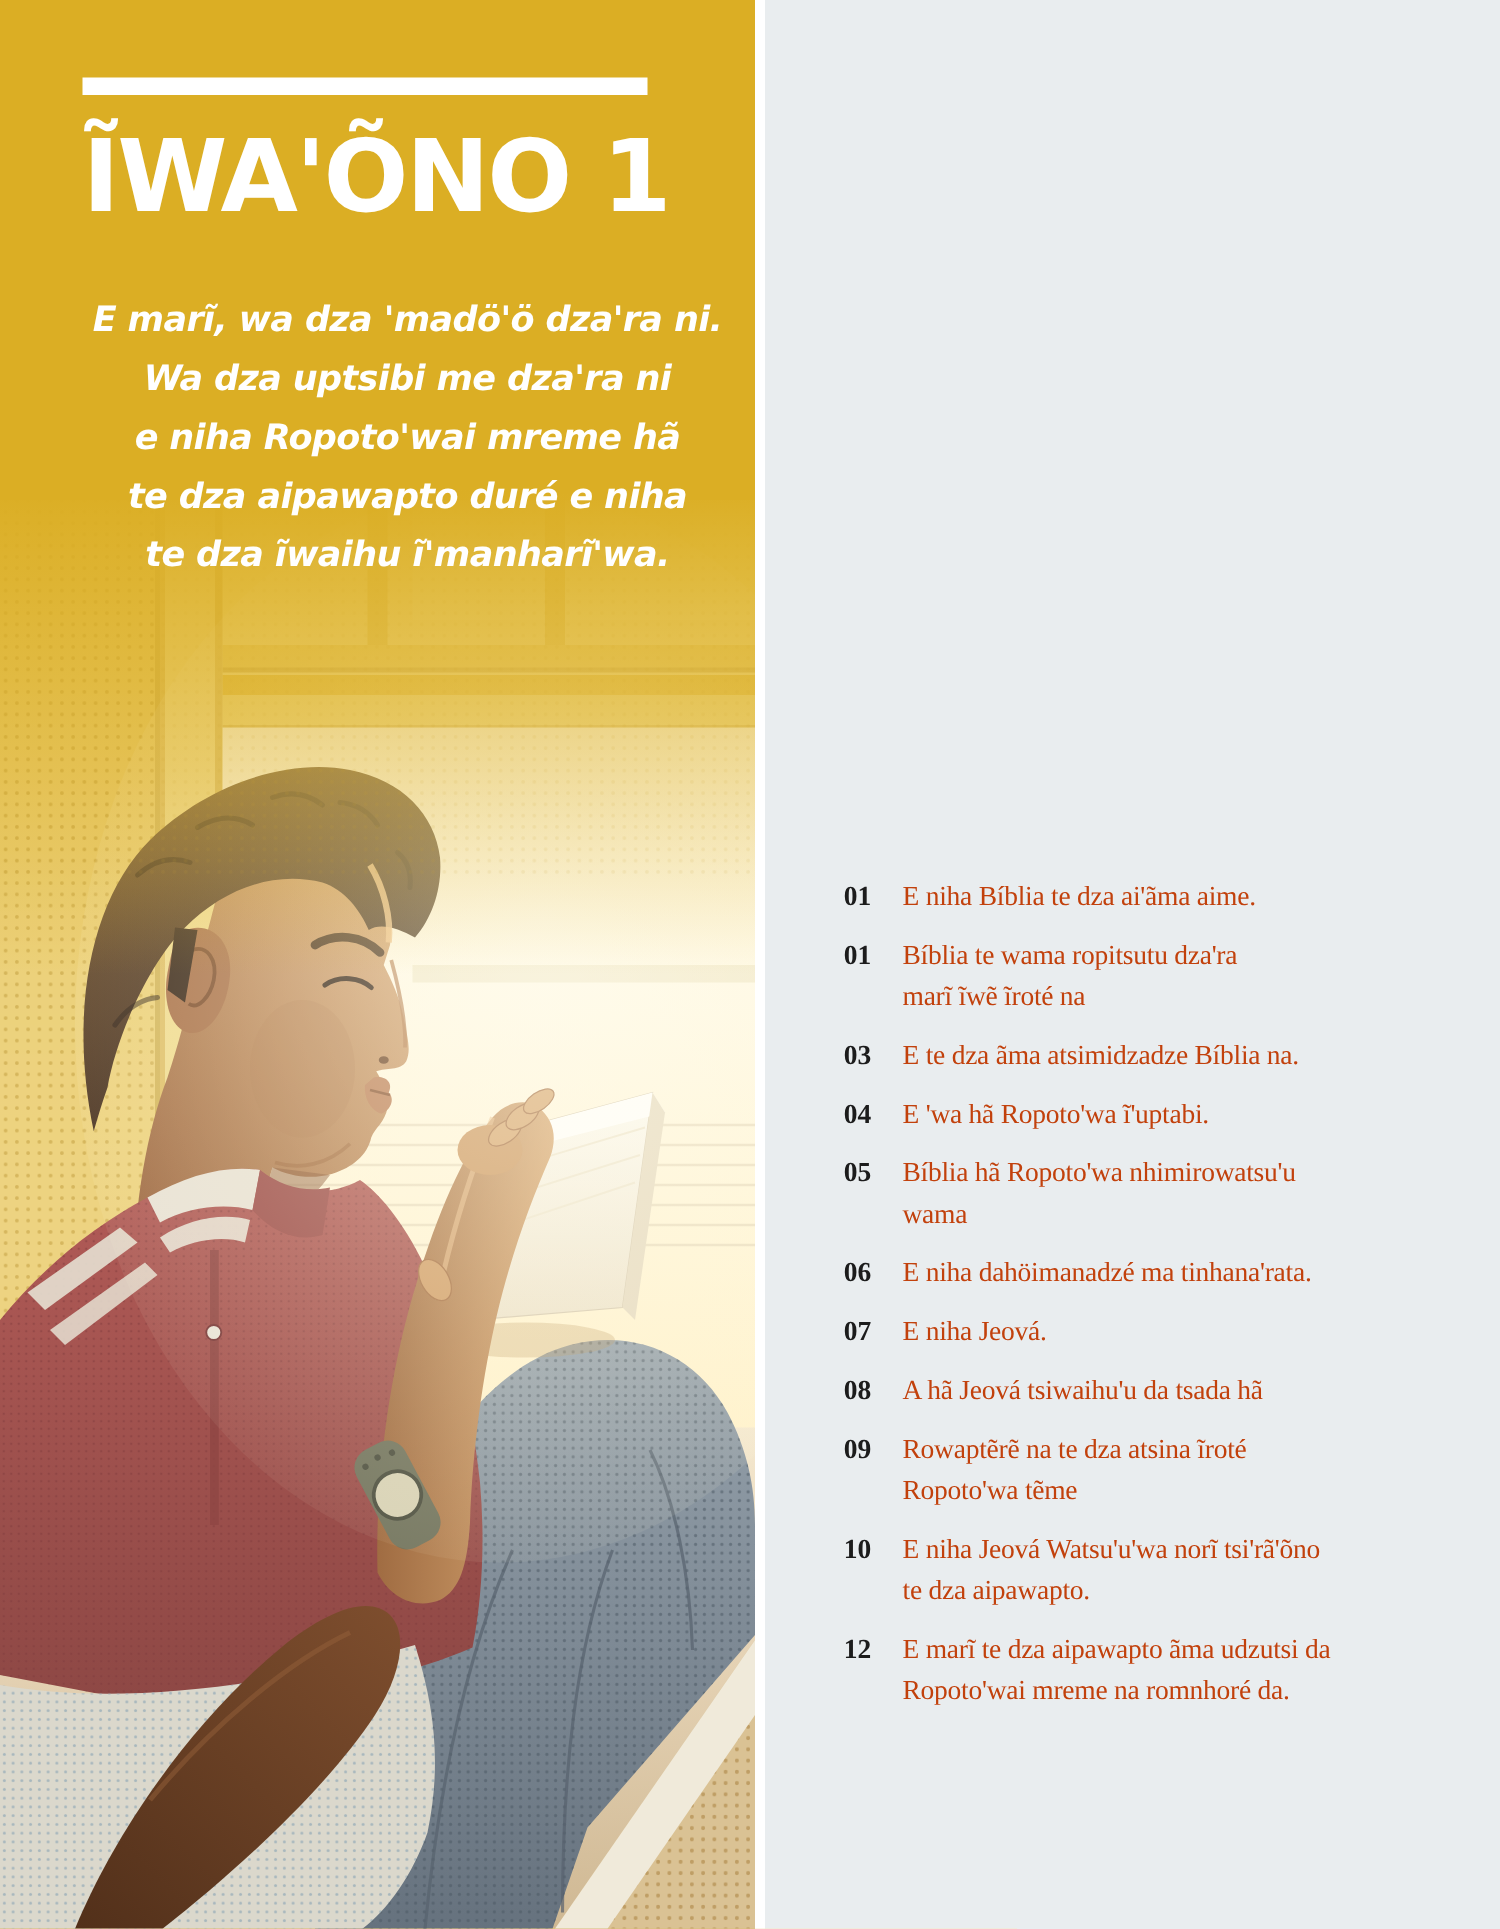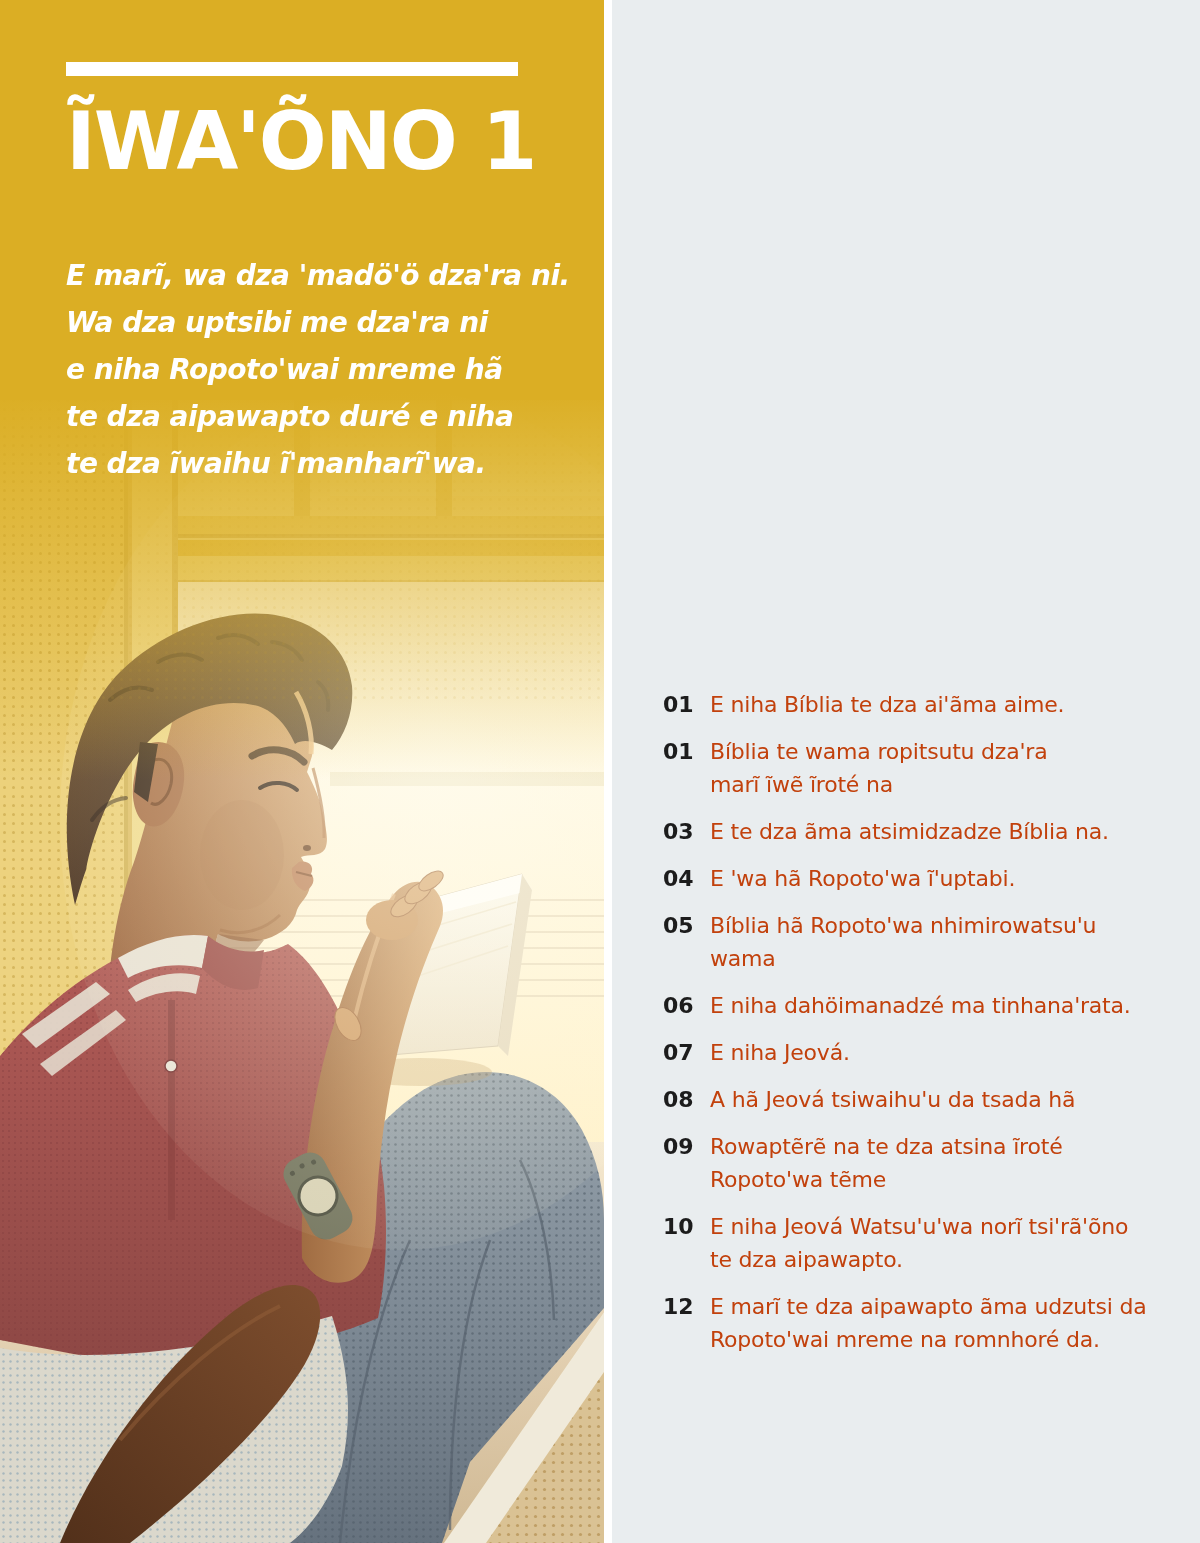--- a/index.html
+++ b/index.html
@@ -17,39 +17,39 @@
   }
   .left-panel svg{position:absolute;inset:0;display:block;}
   .cover-overlay{position:relative;z-index:5;padding:62px 18px 0 66px;}
   .accent-bar{width:452px;height:14px;background:#FFFFFF;}
   .chapter-title{
     margin:26px 0 0 0;
     font-size:80px;line-height:80px;font-weight:bold;
     letter-spacing:-2px;color:#FFFFFF;white-space:pre;
   }
   .chapter-intro{
-    margin:70px 0 0 0;
+    margin:50px 0 0 0;
     font-size:28px;line-height:47px;font-weight:bold;font-style:italic;
-    letter-spacing:-0.5px;color:#FFFFFF;white-space:pre;
+    letter-spacing:-0.5px;color:#FFFFFF;white-space:pre;text-align:center;
   }
 
   
   .divider{flex:none;width:8px;background:#FFFFFF;}
 
   
   .right-panel{
     flex:1;background:#E9EDEF;box-sizing:border-box;
     padding:688px 18px 0 51px;
   }
   .lessons-heading{
     margin:0 0 42px 0;
     font-size:29px;line-height:32px;font-weight:bold;
     letter-spacing:0.5px;color:#A87E20;white-space:pre;
   }
-  .lessons{list-style:none;margin:0;padding:0;}
+  .lessons{list-style:none;margin:12px;padding:0;font-family:Liberation Serif, serif;}
   .lesson{display:flex;margin-bottom:14px;cursor:pointer;}
   .lesson-num{
     flex:none;width:47px;
     font-size:22px;line-height:33px;font-weight:bold;color:#1C1C1C;
   }
   .lesson-title{
     font-size:22px;line-height:33px;color:#c2410c;
     letter-spacing:-0.2px;white-space:pre-line;
   }
 </style>

